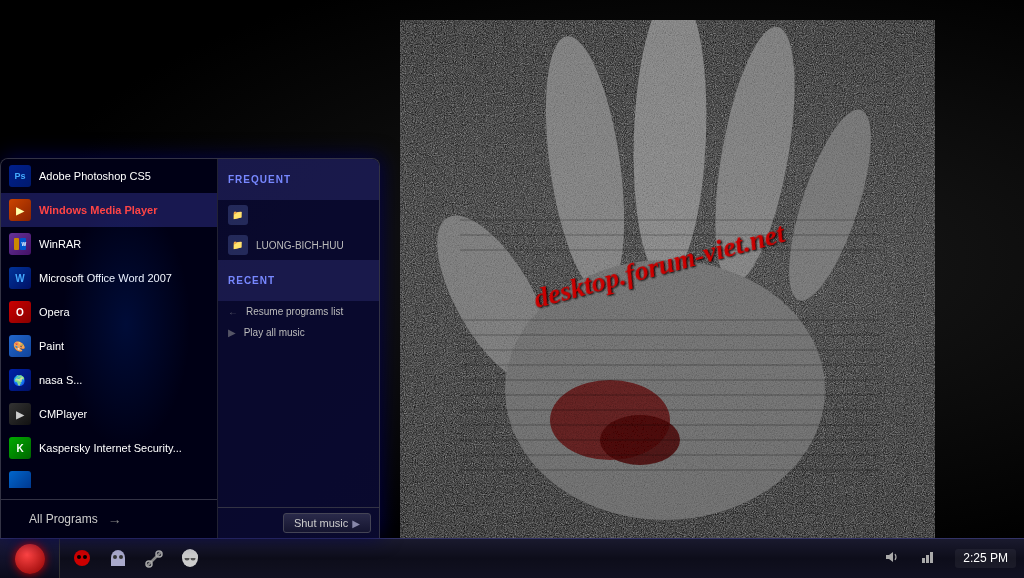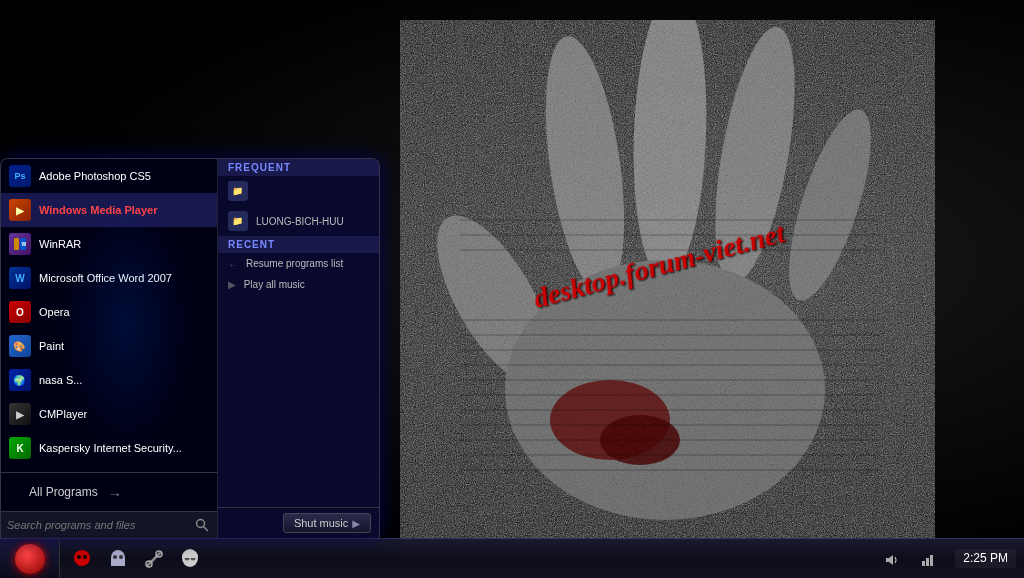--- a/index.html
+++ b/index.html
@@ -103,21 +103,21 @@
       height: 32px;
       display: flex;
       align-items: center;
       justify-content: center;
       cursor: pointer;
       border-radius: 4px;
     }
 
     .taskbar-right {
       display: flex;
-      align-items: flex-end;
+      align-items: flex-start;
       padding-right: 8px;
       gap: 20px;
     }
 
     .clock {
       color: #fff;
       font-size: 12px;
       text-align: center;
       line-height: 1.3;
       background: rgba(255,255,255,0.05);
@@ -252,21 +252,21 @@
       background: rgba(10,10,50,0.7);
       display: flex;
       flex-direction: column;
       padding: 0;
     }
 
     .right-section-label {
       font-size: 10px;
       color: #7788ff;
       background: rgba(50,50,120,0.4);
-      padding: 3px 10px;
+      padding: 15px 10px;
       font-weight: bold;
       letter-spacing: 1px;
       text-transform: uppercase;
     }
 
     .right-item {
       display: flex;
       align-items: center;
       padding: 5px 10px;
       cursor: pointer;
@@ -468,29 +468,20 @@
 
     </div>
 
     <div class="start-left-bottom">
       <div class="all-programs-row">
         <span class="all-programs-label">All Programs</span>
         <span class="all-programs-arrow">→</span>
       </div>
     </div>
 
-    <div class="search-bar">
-      <input class="search-input" type="text" style="font-style: italic; color: rgb(119, 119, 119);" placeholder="Search programs and files">
-      <div class="search-icon-btn">
-        <svg width="14" height="14" viewBox="0 0 14 14">
-          <circle cx="5.5" cy="5.5" r="4" fill="none" stroke="#888" stroke-width="1.5"></circle>
-          <line x1="8.5" y1="8.5" x2="13" y2="13" stroke="#888" stroke-width="1.5"></line>
-        </svg>
-      </div>
-    </div>
   </div>
 
   <div class="start-right">
     <div class="right-section-label">frequent</div>
 
     <div class="right-item">
       <div class="right-item-icon">📁</div>
       <span class="right-item-label"></span>
     </div>
 

